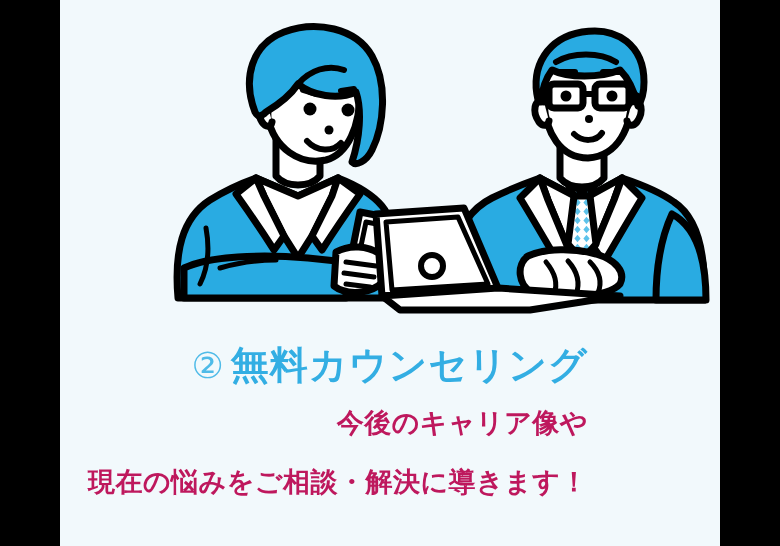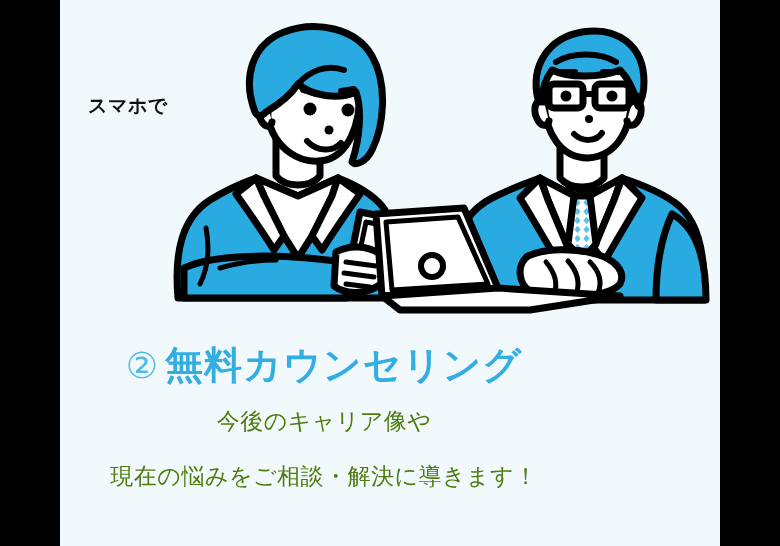--- a/index.html
+++ b/index.html
@@ -67,42 +67,42 @@
     z-index: 5;
   }
   #callout div { white-space: nowrap; }
 
   
   #textblock {
     position: absolute;
     left: 0;
     top: 330px;
     width: 528px;
-    text-align: center;
+    text-align: right;
   }
   .headline {
     margin: 14px 0 0 0;
     font-size: 38px;
     font-weight: 700;
     color: #33aee3;
     letter-spacing: 1px;
     line-height: 1.15;
     white-space: nowrap;
   }
   .headline .num {
     font-size: 36px;
     color: #4fbbe8;
     margin-right: 6px;
     font-weight: 400;
   }
   .subline {
     margin: 0;
-    color: #4d7c0f;
-    font-size: 23px;
-    font-weight: 400;
+    color: #be185d;
+    font-size: 27px;
+    font-weight: 700;
     letter-spacing: 0.5px;
     line-height: 1.0;
     white-space: nowrap;
   }
   .sub1 { margin-top: 22px; }
   .sub2 { margin-top: 32px; }
 </style>
 </head>
 <body>
 
@@ -276,21 +276,20 @@
 
             <circle cx="372" cy="266" r="11" fill="#ffffff" stroke-width="6"></circle>
 
             <path d="M322 296 L438 288 L560 296 L470 310 L340 310 Z" fill="#ffffff"></path>
           </g>
         </g>
       </svg>
     </div>
 
     <div id="callout">
-      <div>スマホで</div>
     </div>
 
     <div id="textblock">
       <h1 class="headline">
         <span class="num">②</span><span>無料カウンセリング</span>
       </h1>
       <p class="subline sub1">今後のキャリア像や</p>
       <p class="subline sub2">現在の悩みをご相談・解決に導きます！</p>
     </div>
 

